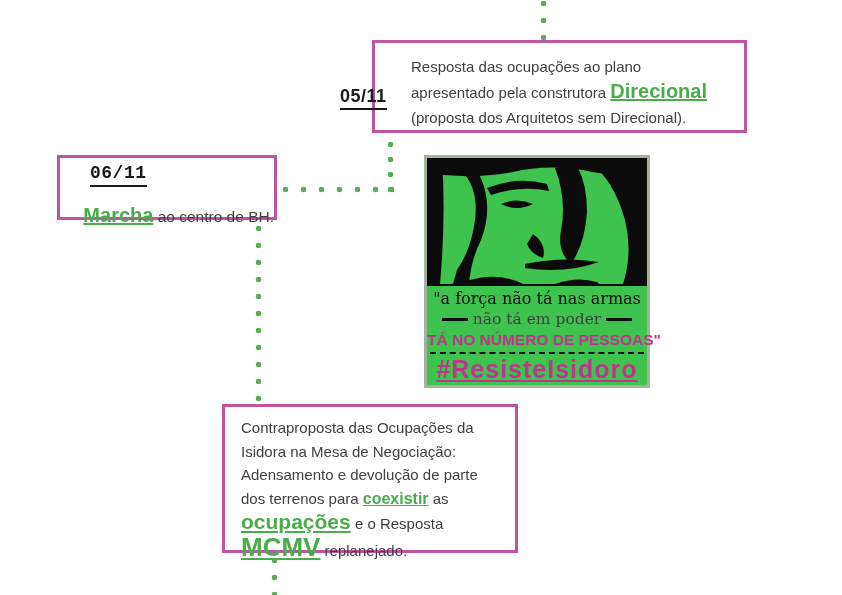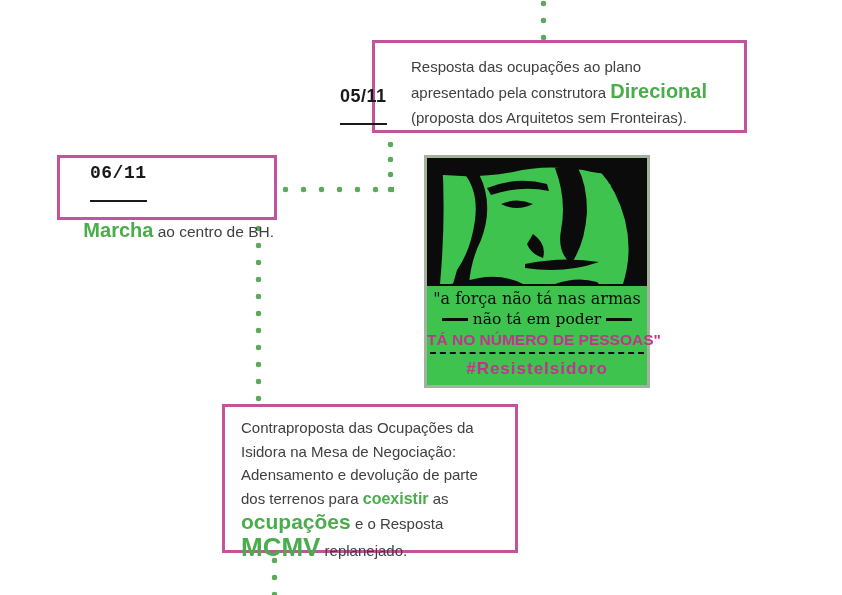--- a/index.html
+++ b/index.html
@@ -15,53 +15,53 @@
   
   .vdots{position:absolute;width:7px;background-image:radial-gradient(circle at 3.5px 3.5px,var(--dot) 2.6px,transparent 3.1px);background-size:7px 17px;background-repeat:repeat-y;}
   .hdots{position:absolute;height:7px;background-image:radial-gradient(circle at 3.5px 3.5px,var(--dot) 2.6px,transparent 3.1px);background-size:18px 7px;background-repeat:repeat-x;}
 
   
   .event-box{position:absolute;border:3px solid var(--pink);background:#fff;color:var(--body-text);font-size:15px;}
   .box-response{left:372px;top:40px;width:375px;height:93px;padding:11px 10px 0 36px;line-height:25px;}
   .box-march{left:57px;top:155px;width:220px;height:65px;padding:6px 0 0 10px;}
   .box-counter{left:222px;top:404px;width:296px;height:149px;padding:9px 14px 0 16px;line-height:23.5px;}
 
-  .date{display:inline-block;font-weight:bold;font-size:18px;color:var(--date-text);border-bottom:2.5px solid var(--date-text);padding-bottom:16px;letter-spacing:0.5px;line-height:1.1;}
+  .date{display:inline-block;font-weight:bold;font-size:18px;color:var(--date-text);border-bottom:2.5px solid var(--date-text);padding-bottom:1px;letter-spacing:0.5px;line-height:1.1;}
   .date-float{position:absolute;left:340px;top:87px;z-index:3;background:transparent;}
-  .hl{color:var(--green);font-weight:bold;}
+  .hl{color:var(--green);font-weight:bold;text-decoration:underline;}
   .hl-lg{font-size:20px;}
   .hl-xl{font-size:21px;}
   .hl-xxl{font-size:26px;}
   .march-line{margin-top:17px;font-size:15.5px;color:var(--body-text);text-align:right;}
 
   
   .poster{position:absolute;left:424px;top:155px;width:226px;height:233px;background:var(--poster-green);border:3px solid var(--poster-frame);display:flex;flex-direction:column;}
   .poster svg{display:block;}
   .poster-quote1{border-top:2px solid #0b0b0b;background:var(--poster-green);color:#0b0b0b;font-family:"DejaVu Serif",serif;font-size:16px;text-align:center;line-height:25px;height:25px;white-space:nowrap;}
-  .poster-quote2{color:#000000;font-family:"DejaVu Serif",serif;font-size:15.5px;text-align:center;height:21px;line-height:19px;display:flex;align-items:center;justify-content:center;gap:5px;}
+  .poster-quote2{color:#404040;font-family:"DejaVu Serif",serif;font-size:15.5px;text-align:center;height:21px;line-height:19px;display:flex;align-items:center;justify-content:center;gap:5px;}
   .poster-quote2::before,.poster-quote2::after{content:"";display:block;width:26px;height:3px;background:#0b0b0b;}
   .poster-slogan{color:var(--poster-pink);font-weight:bold;font-size:15.5px;letter-spacing:0px;text-align:center;height:20px;line-height:19px;white-space:nowrap;}
   .poster-dash{border-top:2.5px dashed #101010;margin:2px 3px 1px 3px;}
-  .poster-hashtag{color:var(--poster-pink);font-weight:bold;font-size:17px;text-align:center;line-height:28px;letter-spacing:1px;}
+  .poster-hashtag{color:var(--poster-pink);font-weight:bold;font-size:25px;text-align:center;line-height:28px;letter-spacing:1px;text-decoration:underline;}
 </style>
 </head>
 <body>
 
 <div class="canvas">
 
   <div class="vdots" style="left:540px;top:0;height:42px;"></div>
   <div class="vdots" style="left:387px;top:141px;height:52px;background-size:7px 15px;"></div>
   <div class="hdots" style="left:282px;top:186px;width:112px;"></div>
   <div class="vdots" style="left:255px;top:225px;height:178px;"></div>
   <div class="vdots" style="left:271px;top:557px;height:38px;"></div>
 
   <div class="event-box box-response">
     <div>Resposta das ocupações ao plano</div>
     <div><span>apresentado pela construtora </span><span class="hl hl-lg">Direcional</span></div>
-    <div>(proposta dos Arquitetos sem Fronteiras).</div>
+    <div>(proposta dos Arquitetos sem Direcional).</div>
   </div>
   <div class="date date-float">05/11</div>
 
   <div class="event-box box-march">
     <span class="date" style="margin-left:20px;font-family:Liberation Mono, monospace;">06/11</span>
     <div class="march-line"><span class="hl hl-lg">Marcha</span><span> ao centro de BH.</span></div>
   </div>
 
   <div class="poster">
     <svg viewBox="0 0 220 126" width="220" height="126" preserveAspectRatio="none">

